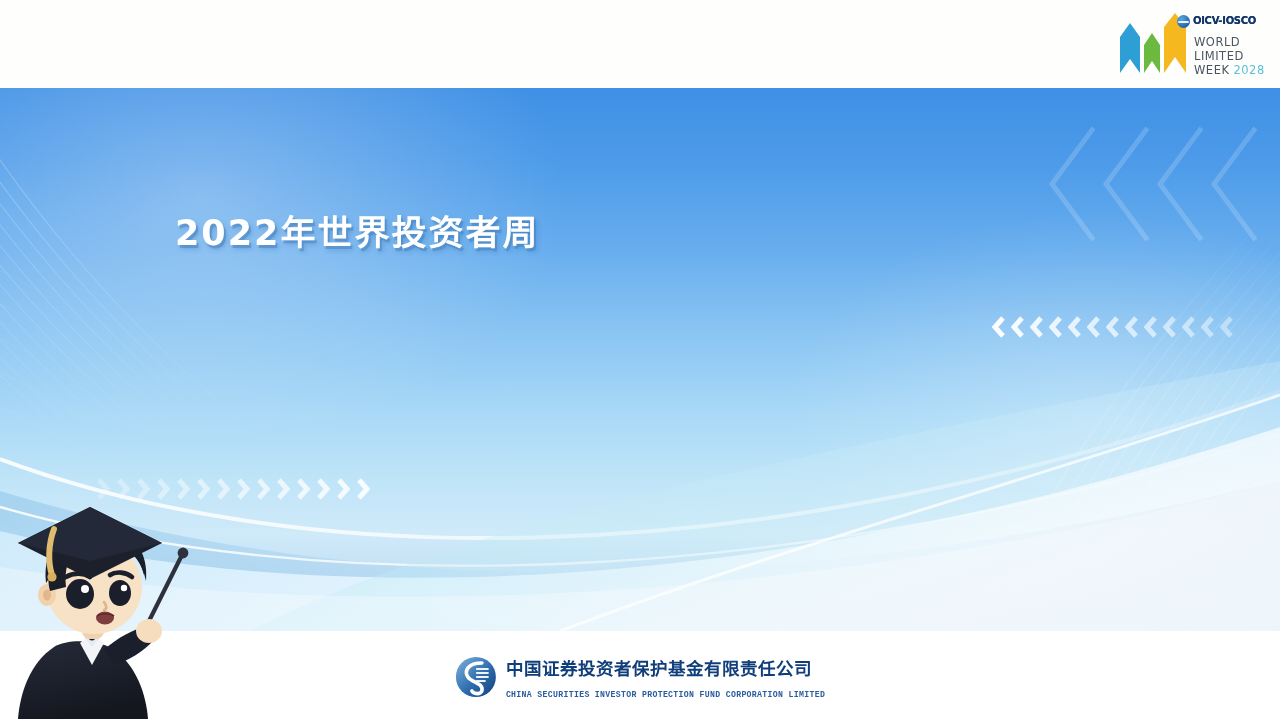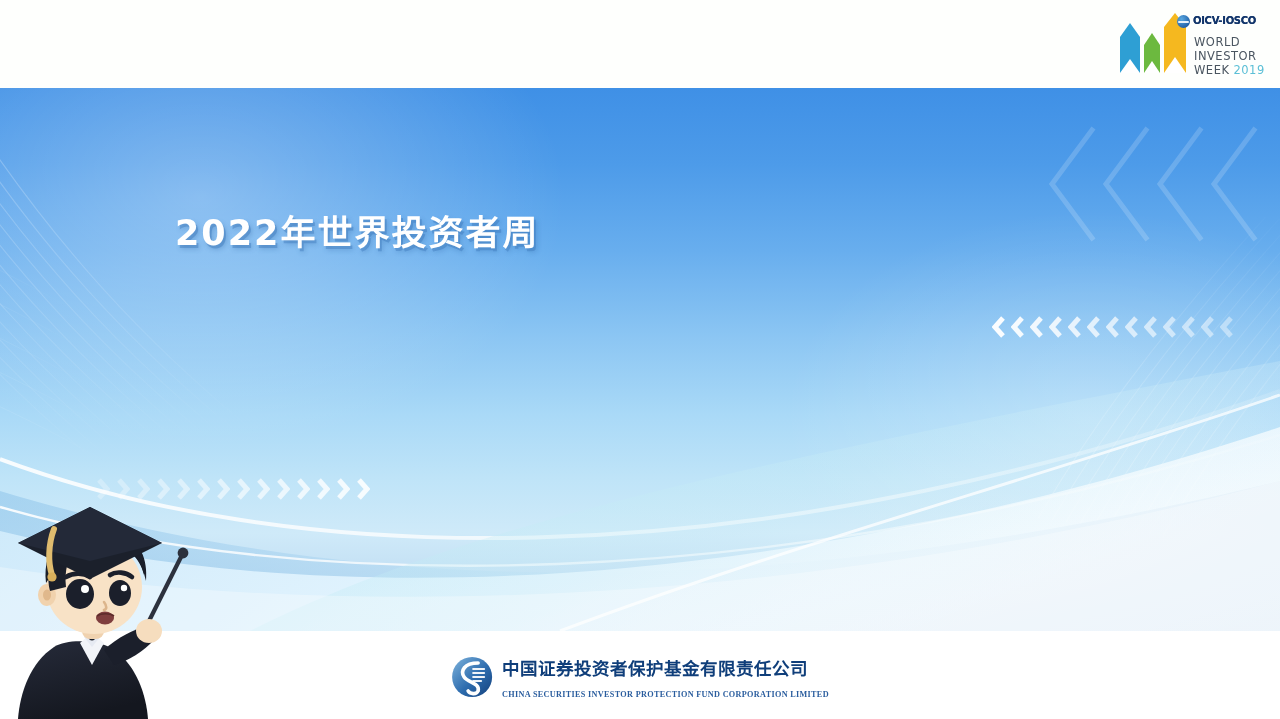--- a/index.html
+++ b/index.html
@@ -280,21 +280,21 @@
     font-weight: 700;
     color: #0f3e7a;
     letter-spacing: 0.5px;
     font-family: "DejaVu Sans", "Liberation Sans", sans-serif;
   }
   .org-en {
     font-size: 8.2px;
     font-weight: 700;
     color: #2a5d9e;
     letter-spacing: 0.32px;
-    font-family: Liberation Serif, serif;
+    font-family: Liberation Mono, monospace;
   }
 
   
   .mascot {
     position: absolute;
     left: -6px;
     top: 487px;
     width: 212px;
     height: 232px;
     z-index: 45;
@@ -519,24 +519,24 @@
         </g>
       </svg>
 
       <div class="iosco-mark">
         <span class="iosco-globe"></span>
         <span class="iosco-word">OICV-IOSCO</span>
       </div>
 
       <div class="wiw-text-block">
         <span class="wiw-line">WORLD</span>
-        <span class="wiw-line">INVESTOR</span>
+        <span class="wiw-line">LIMITED</span>
         <span class="wiw-week-row">
           <span class="wiw-line">WEEK</span>
-          <span class="wiw-line year-part">2019</span>
+          <span class="wiw-line year-part">2028</span>
         </span>
       </div>
     </div>
   </div>
 
   <div class="footer">
     <div class="org-lockup">
       <svg class="org-badge" viewBox="0 0 42 42">
         <defs>
           <linearGradient id="orgG" x1="0" y1="0" x2="1" y2="1">

